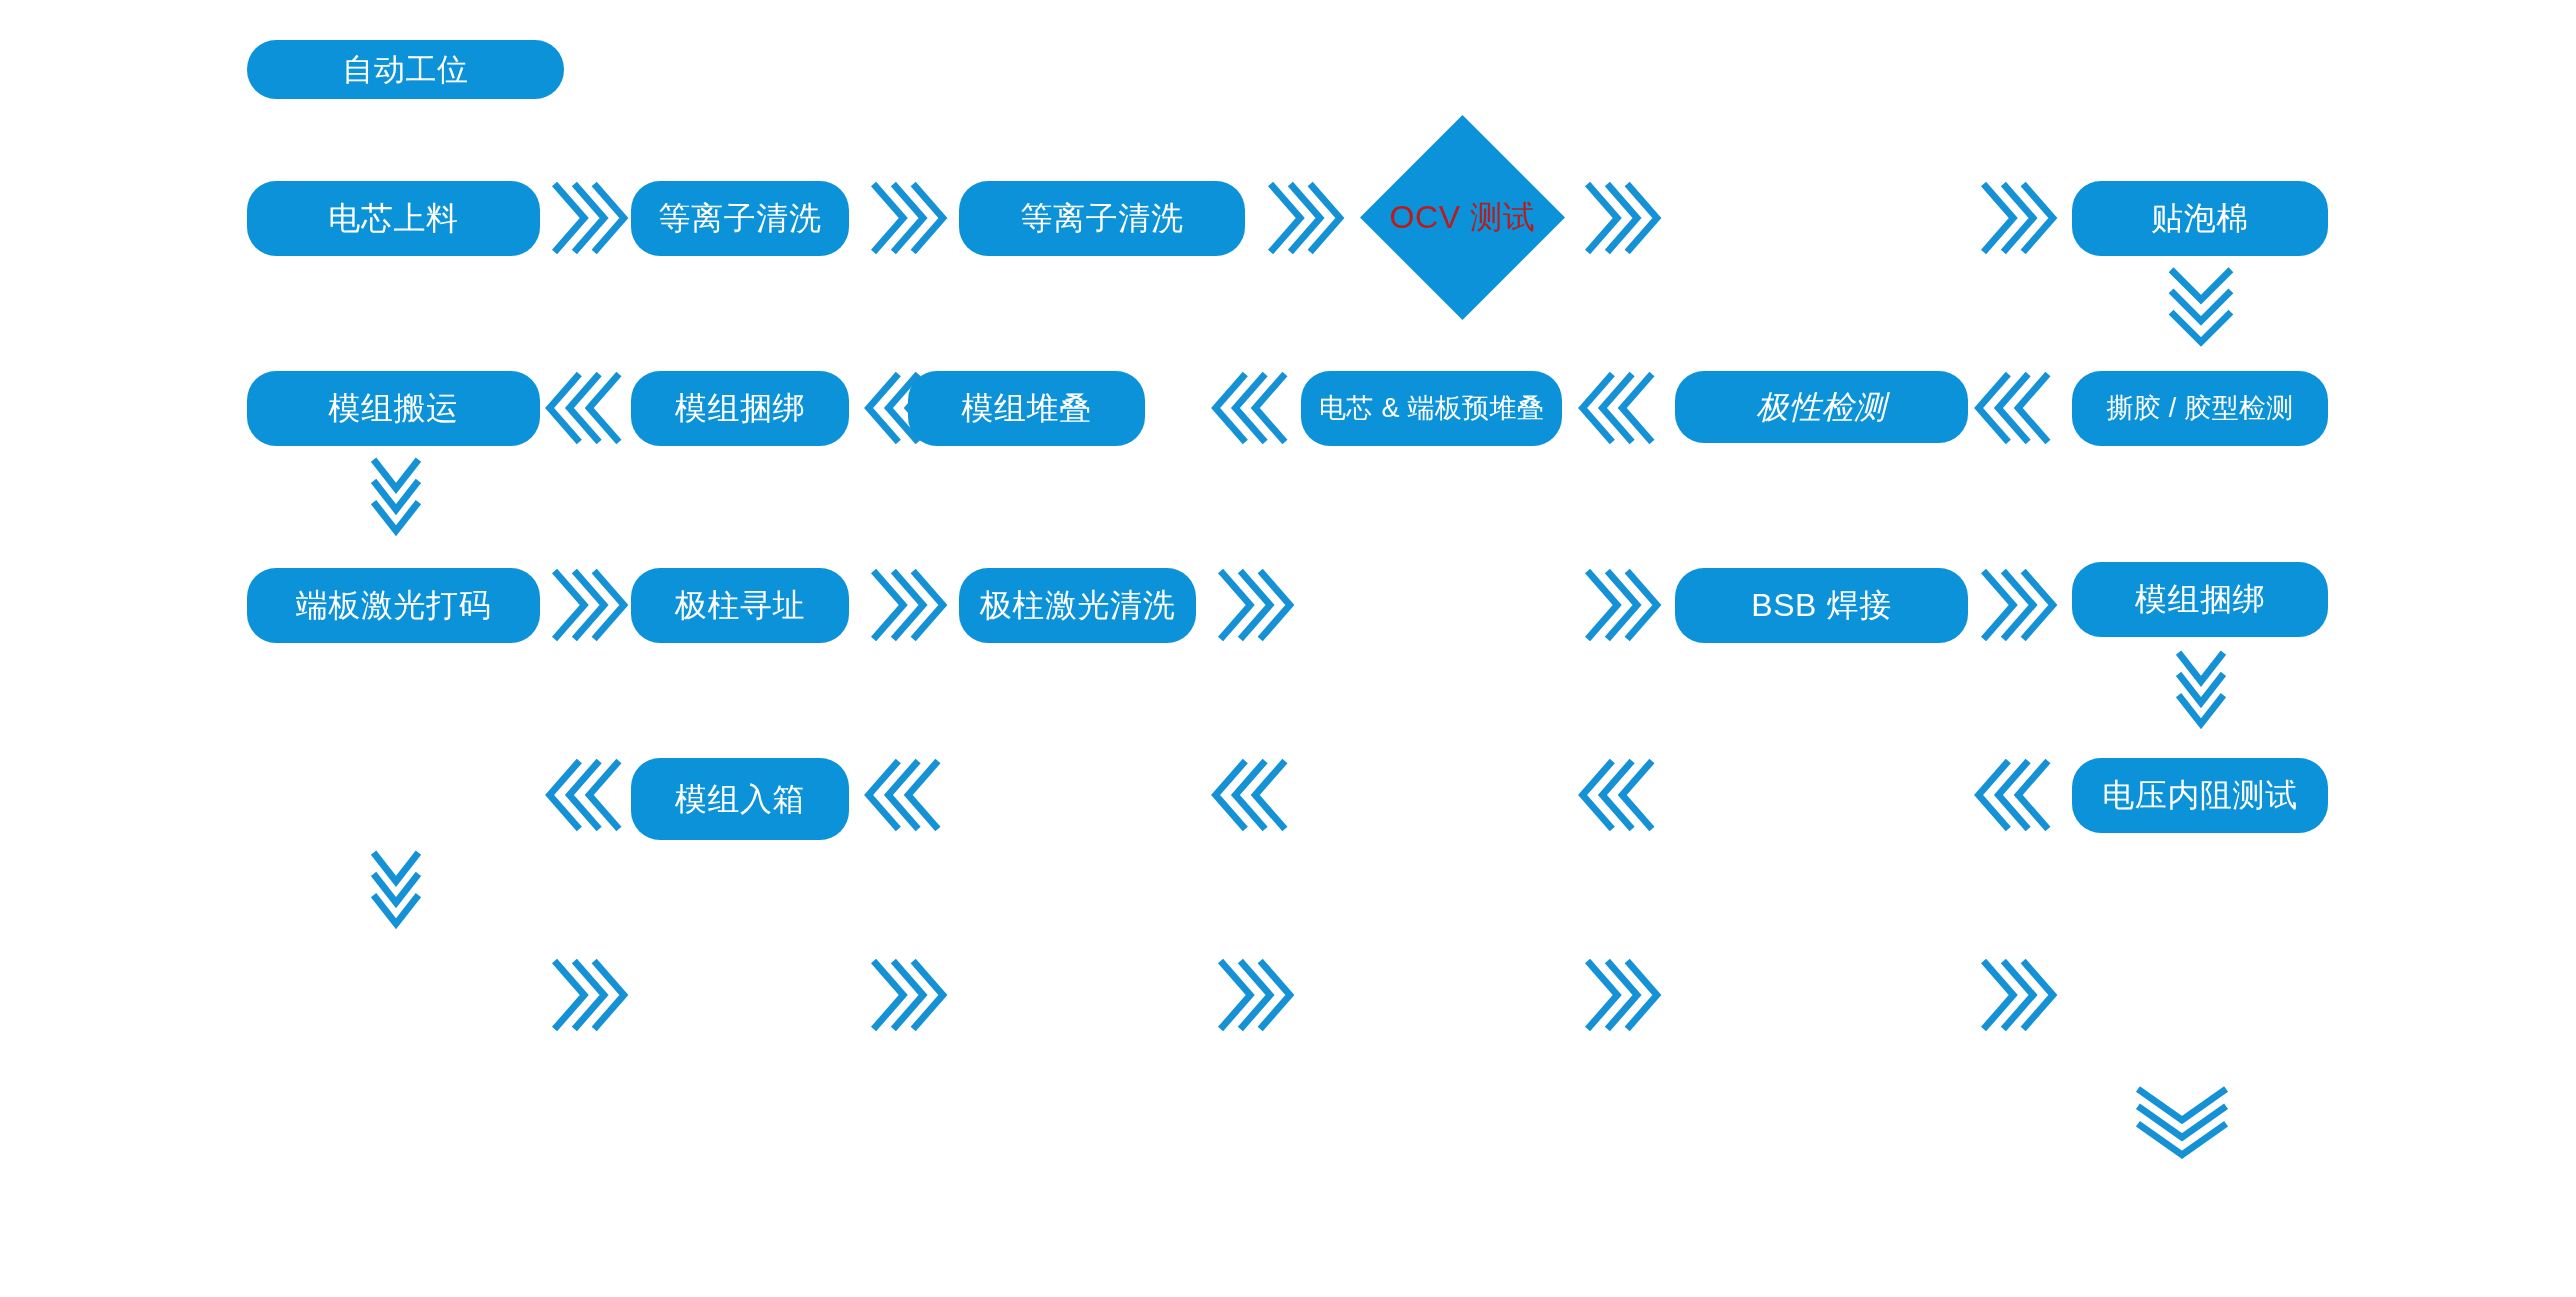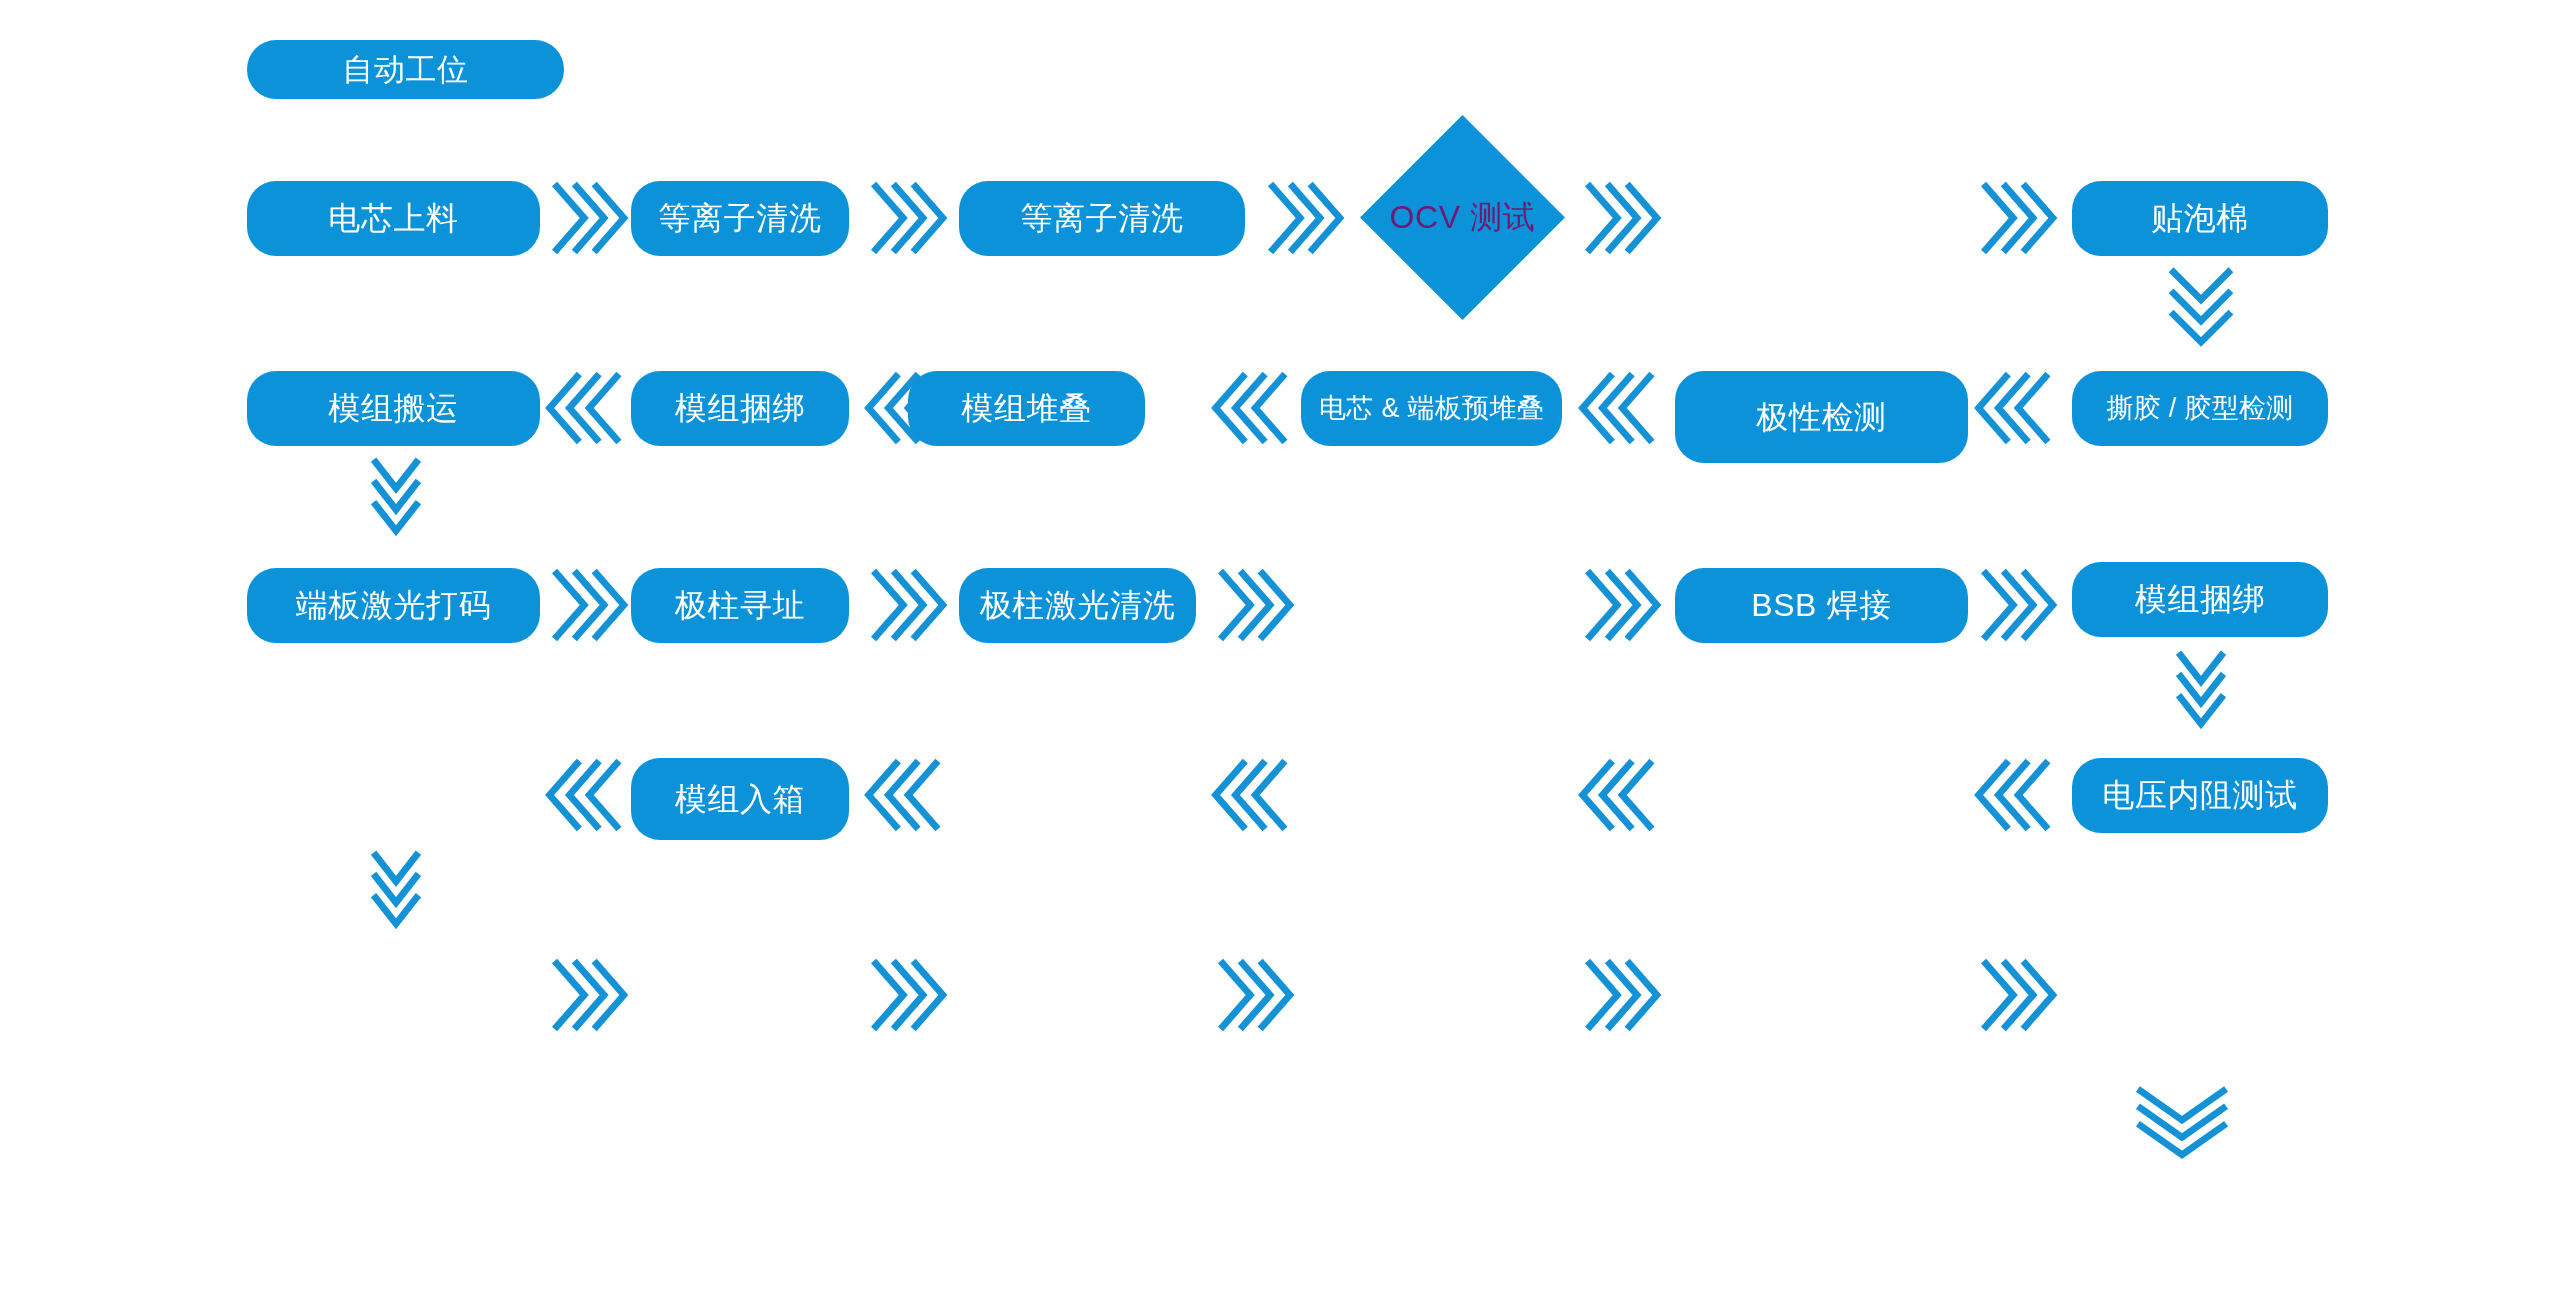--- a/index.html
+++ b/index.html
@@ -53,21 +53,21 @@
   .diamond-shape {
     position: absolute;
     background: #0b92d9;
     transform: rotate(45deg);
     top: 0;
     left: 0;
   }
   .diamond-label {
     position: relative;
     z-index: 2;
-    color: #701a75;
+    color: #b91c1c;
     font-size: 32px;
     letter-spacing: 0.6px;
     white-space: nowrap;
   }
   .arrow {
     position: absolute;
     pointer-events: none;
   }
   .arrow svg {
     display: block;
@@ -214,21 +214,21 @@
   <div class="arrow" style="left:1581px; top:369px;">
     <svg width="75" height="78" viewBox="0 0 120 126">
       <g fill="none" stroke="#1592d6" stroke-width="11">
         <polyline points="50,8 2,63 50,118"></polyline>
         <polyline points="82,8 34,63 82,118"></polyline>
         <polyline points="114,8 66,63 114,118"></polyline>
       </g>
     </svg>
   </div>
 
-  <div class="node step" style="left:1675px; top:371px; width:293px; height:92px;">
+  <div class="node step" style="left:1675px; top:371px; width:293px; height:72px;font-style:italic;">
     <span>极性检测</span>
   </div>
 
   <div class="arrow" style="left:1977px; top:369px;">
     <svg width="75" height="78" viewBox="0 0 120 126">
       <g fill="none" stroke="#1592d6" stroke-width="11">
         <polyline points="50,8 2,63 50,118"></polyline>
         <polyline points="82,8 34,63 82,118"></polyline>
         <polyline points="114,8 66,63 114,118"></polyline>
       </g>

